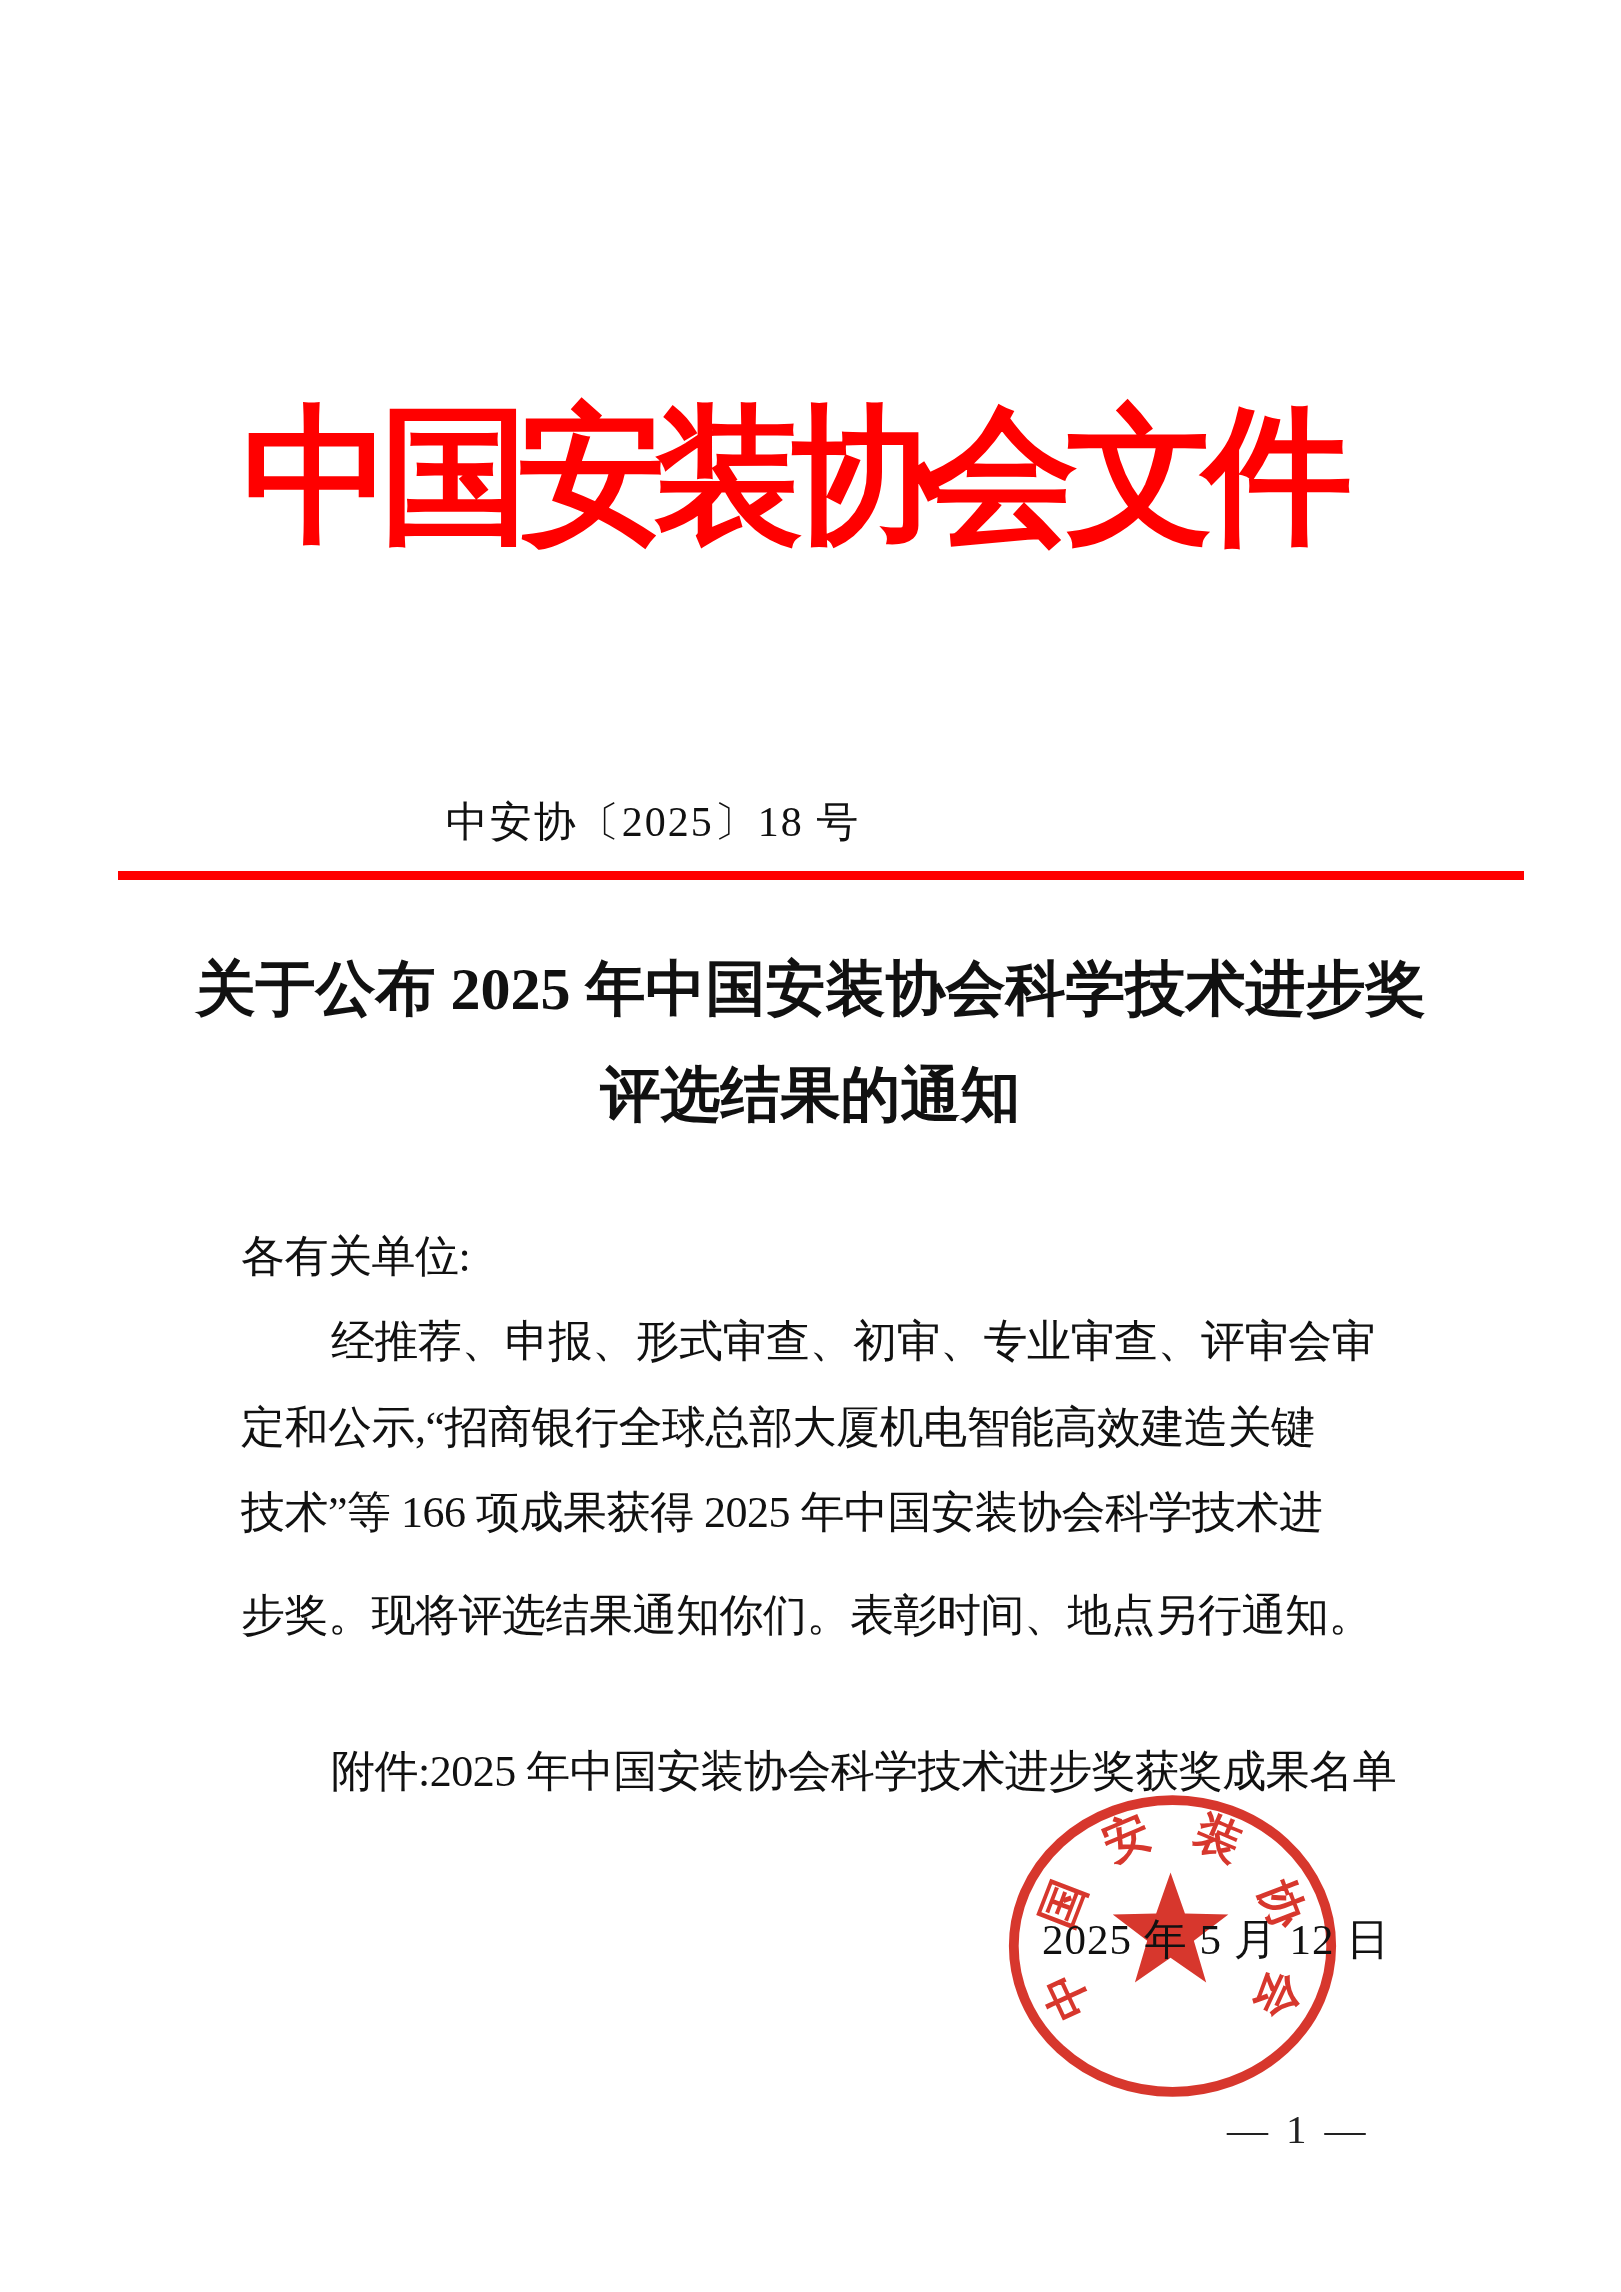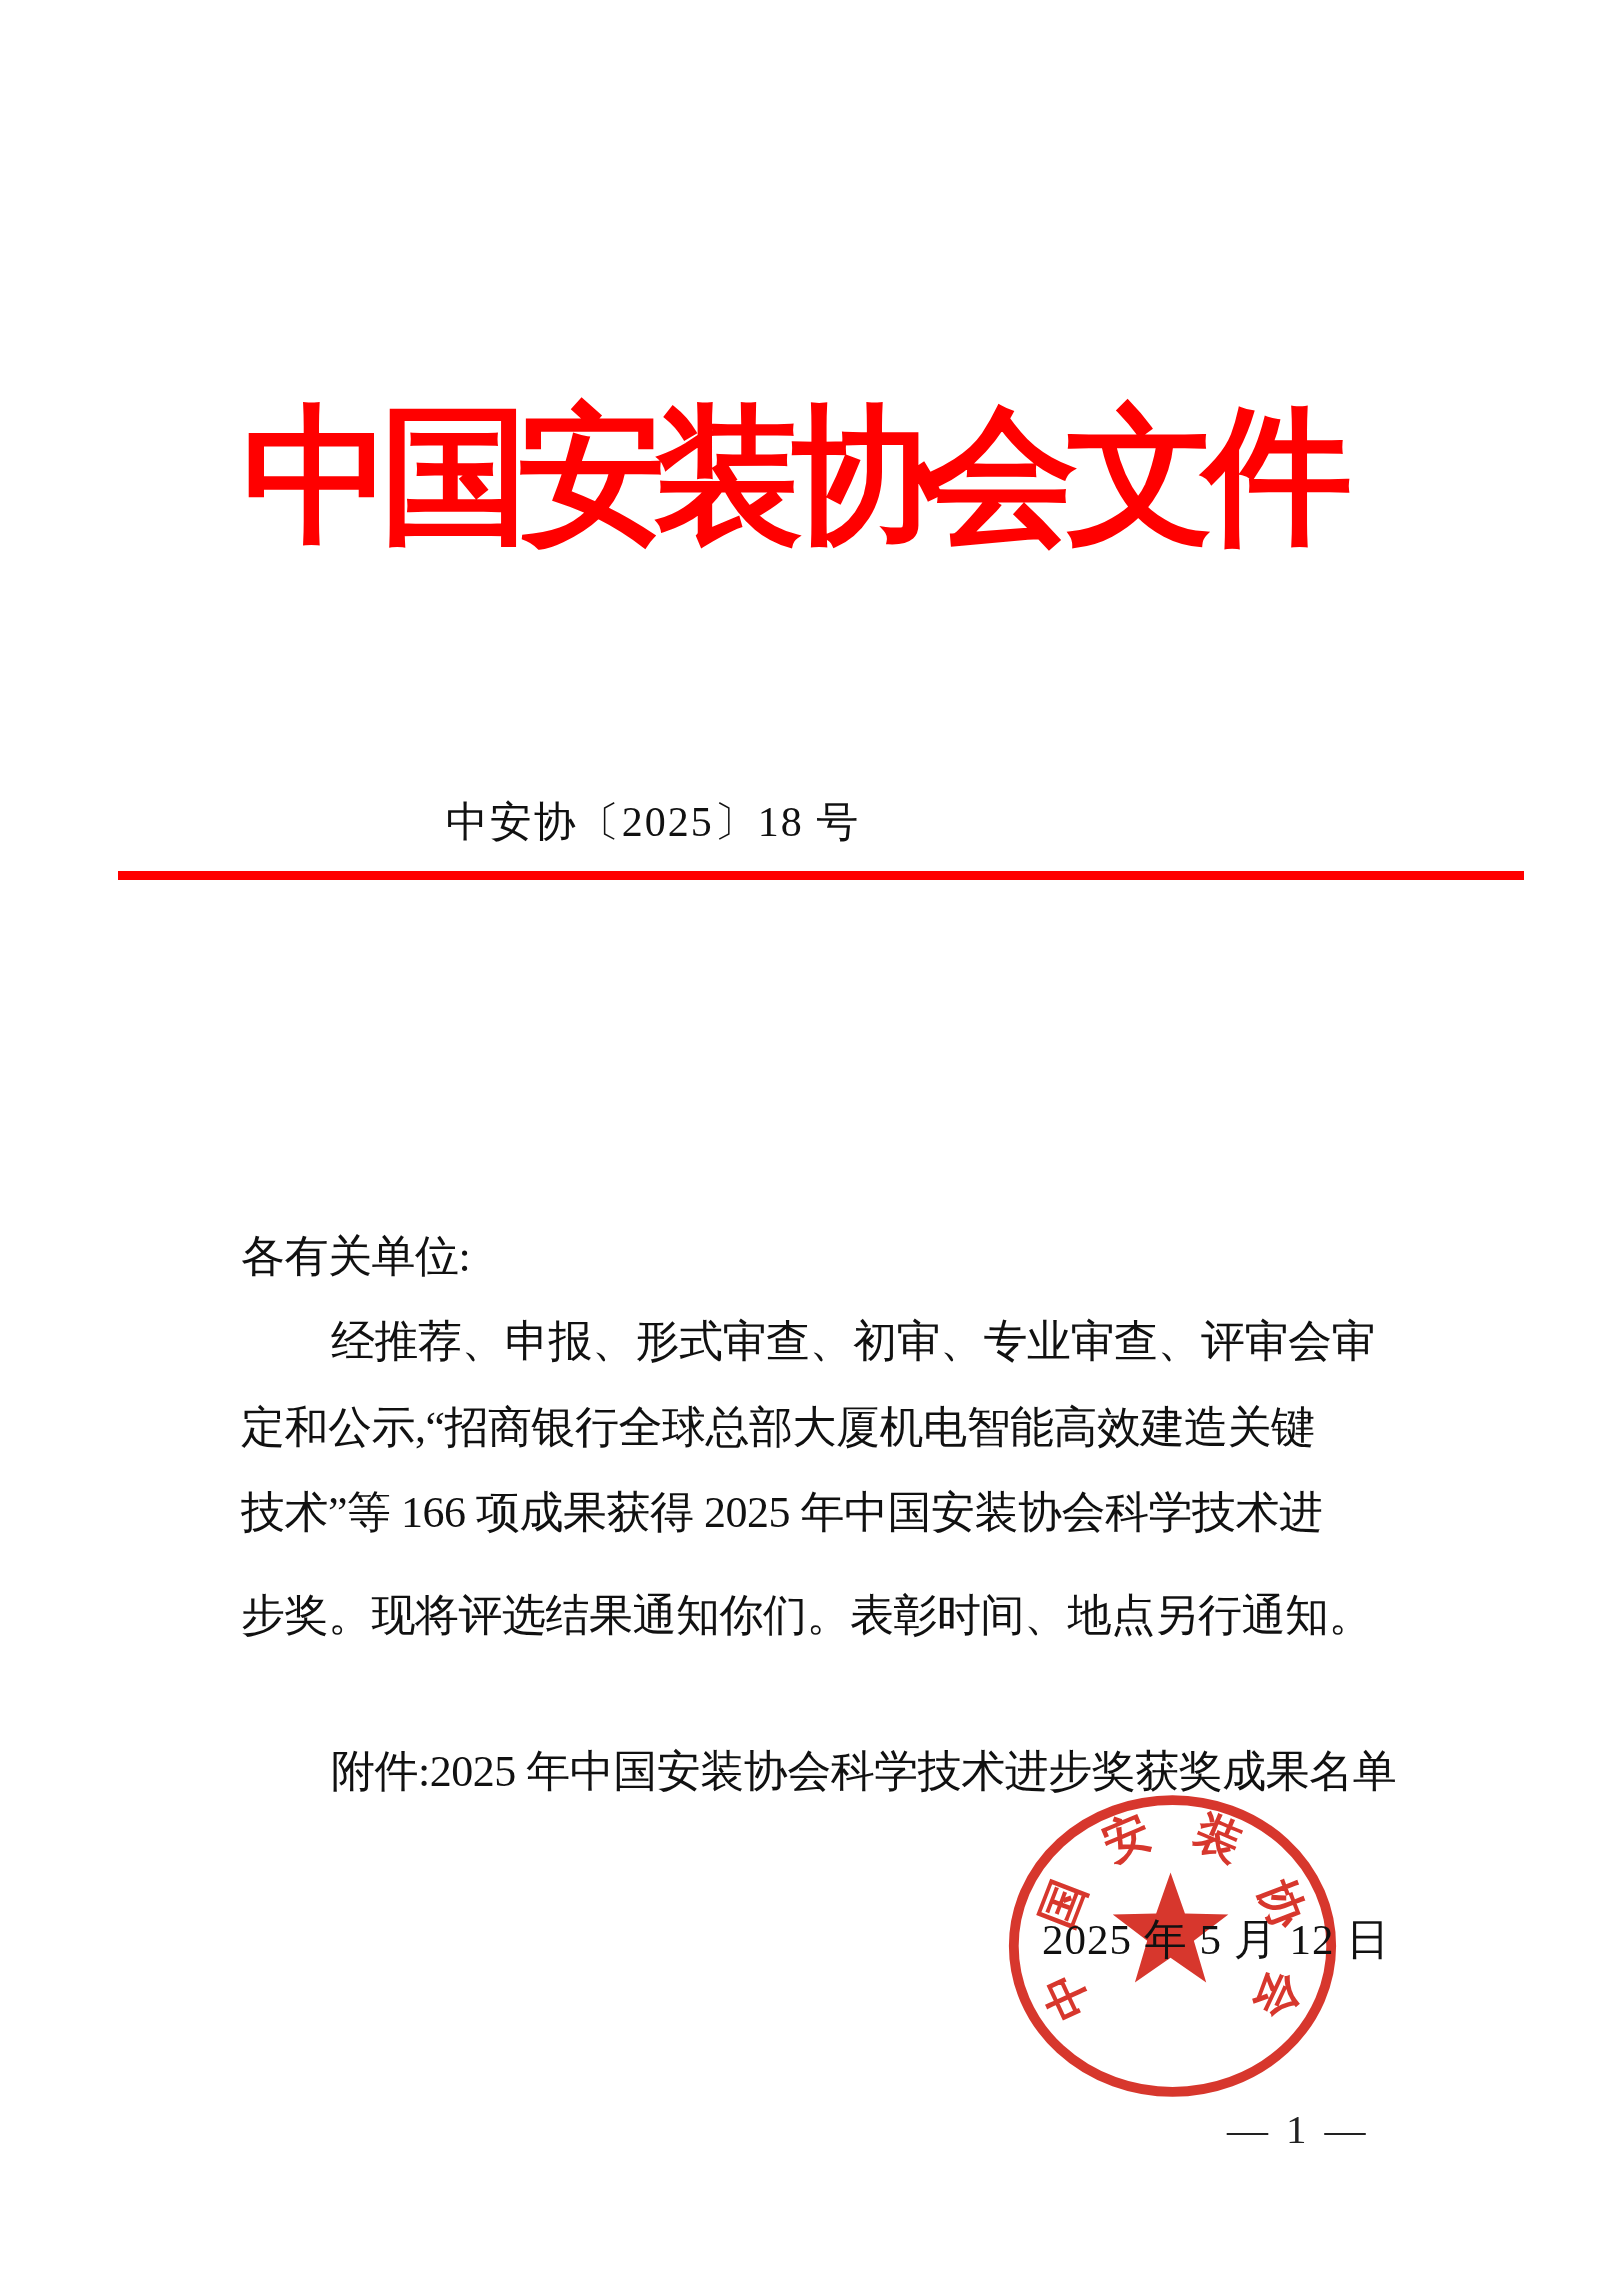--- a/index.html
+++ b/index.html
@@ -95,21 +95,23 @@
 <body>
 
 <div class="page">
 
   <div class="header-title">中国安装协会文件</div>
 
   <div class="doc-number">中安协〔2025〕18 号</div>
 
   <div class="red-rule"></div>
 
+  <div class="notice-title l1">关于公布 2025 年中国安装协会科学技术进步奖</div>
 
+  <div class="notice-title l2">评选结果的通知</div>
 
   <div class="body-line salutation">各有关单位:</div>
 
   <div class="body-line pline0">经推荐、申报、形式审查、初审、专业审查、评审会审</div>
 
   <div class="body-line pline1">定和公示,“招商银行全球总部大厦机电智能高效建造关键</div>
 
   <div class="body-line pline2">技术”等 166 项成果获得 2025 年中国安装协会科学技术进</div>
 
   <div class="body-line pline3">步奖。现将评选结果通知你们。表彰时间、地点另行通知。</div>

